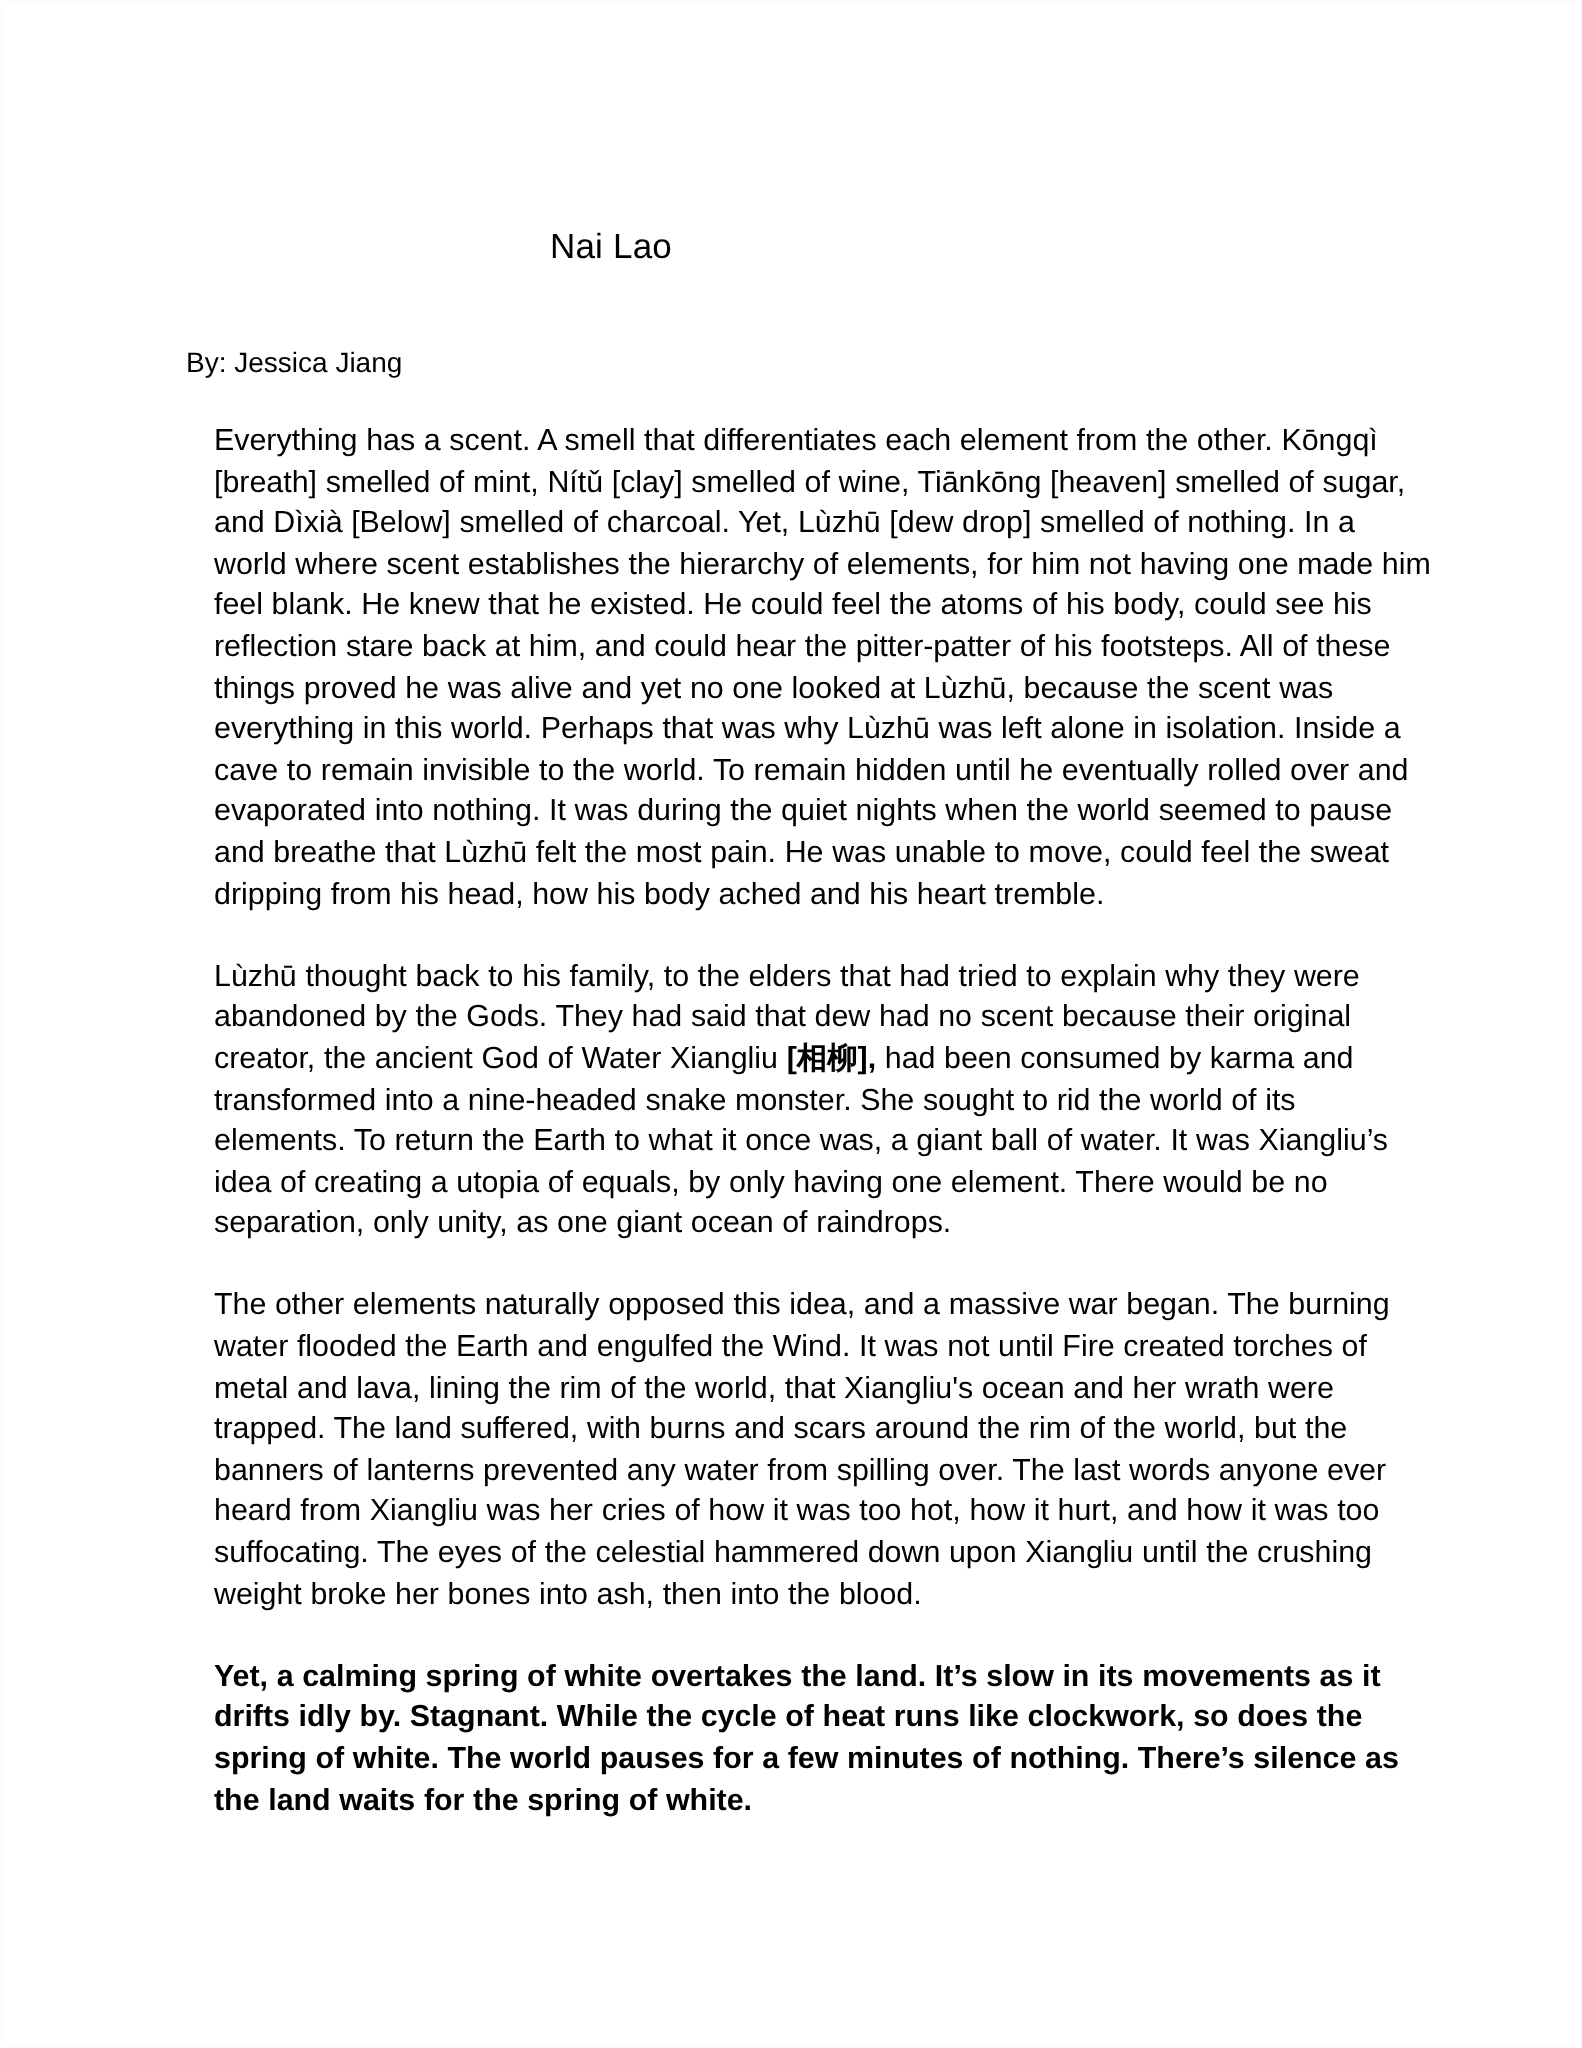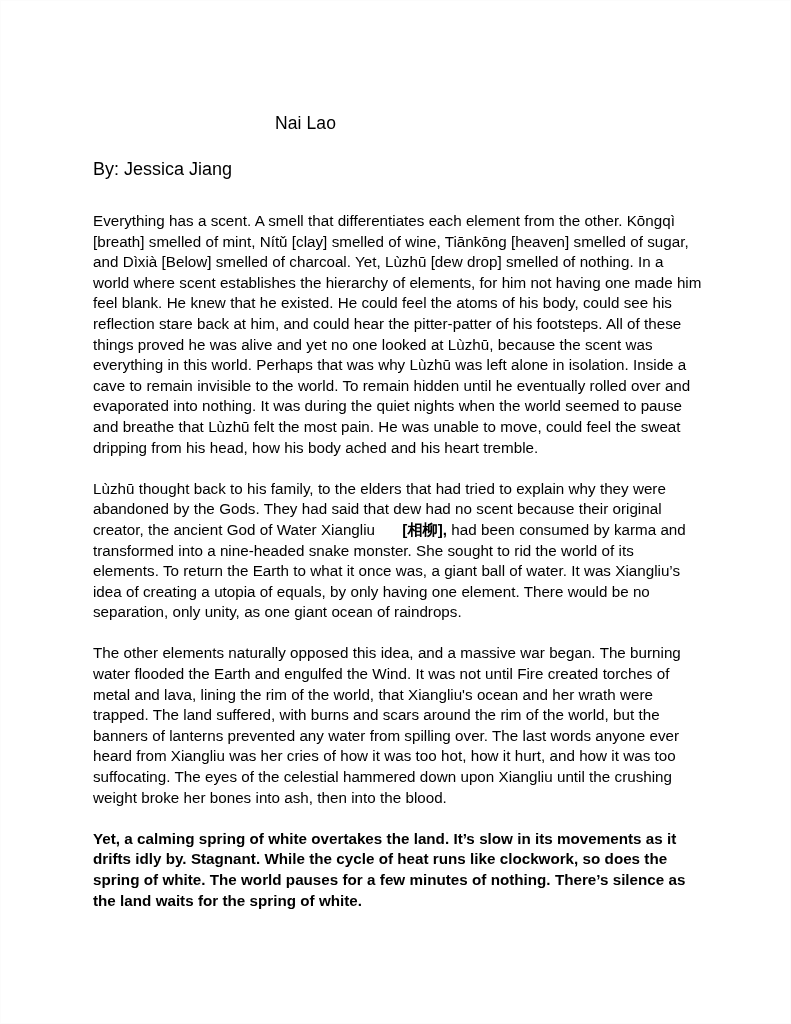--- a/index.html
+++ b/index.html
@@ -43,51 +43,50 @@
     position: absolute;
     left: 0;
     top: 112px;
     width: 609px;
     letter-spacing: 0.1px;
   }
 
   .byline {
     position: absolute;
     left: 0;
-    top: 158px;
+    top: 170px;
     width: 609px;
-    font-size: 18px;
+    font-size: 14px;
     line-height: 20.5px;
     margin: 0;
   }
 
   .para-block {
     position: absolute;
-    left: 0;
+    left: 14px;
     top: 210px;
     width: 609px;
   }
 
   p.para {
     font-size: 15.2px;
     line-height: 20.6px;
     margin: 0 0 20.6px 0;
     padding: 0;
     text-align: left;
     word-spacing: 0.1px;
   }
 
   p.para:last-child {
     margin-bottom: 0;
     font-weight: bold;
   }
 
   .bold-cn {
     font-weight: bold;
-    margin-left: 23px;
   }
 </style>
 </head>
 <body>
 
 <div class="page">
 
   <h1 class="doc-title">Nai Lao</h1>
 
   <div class="doc-body">

